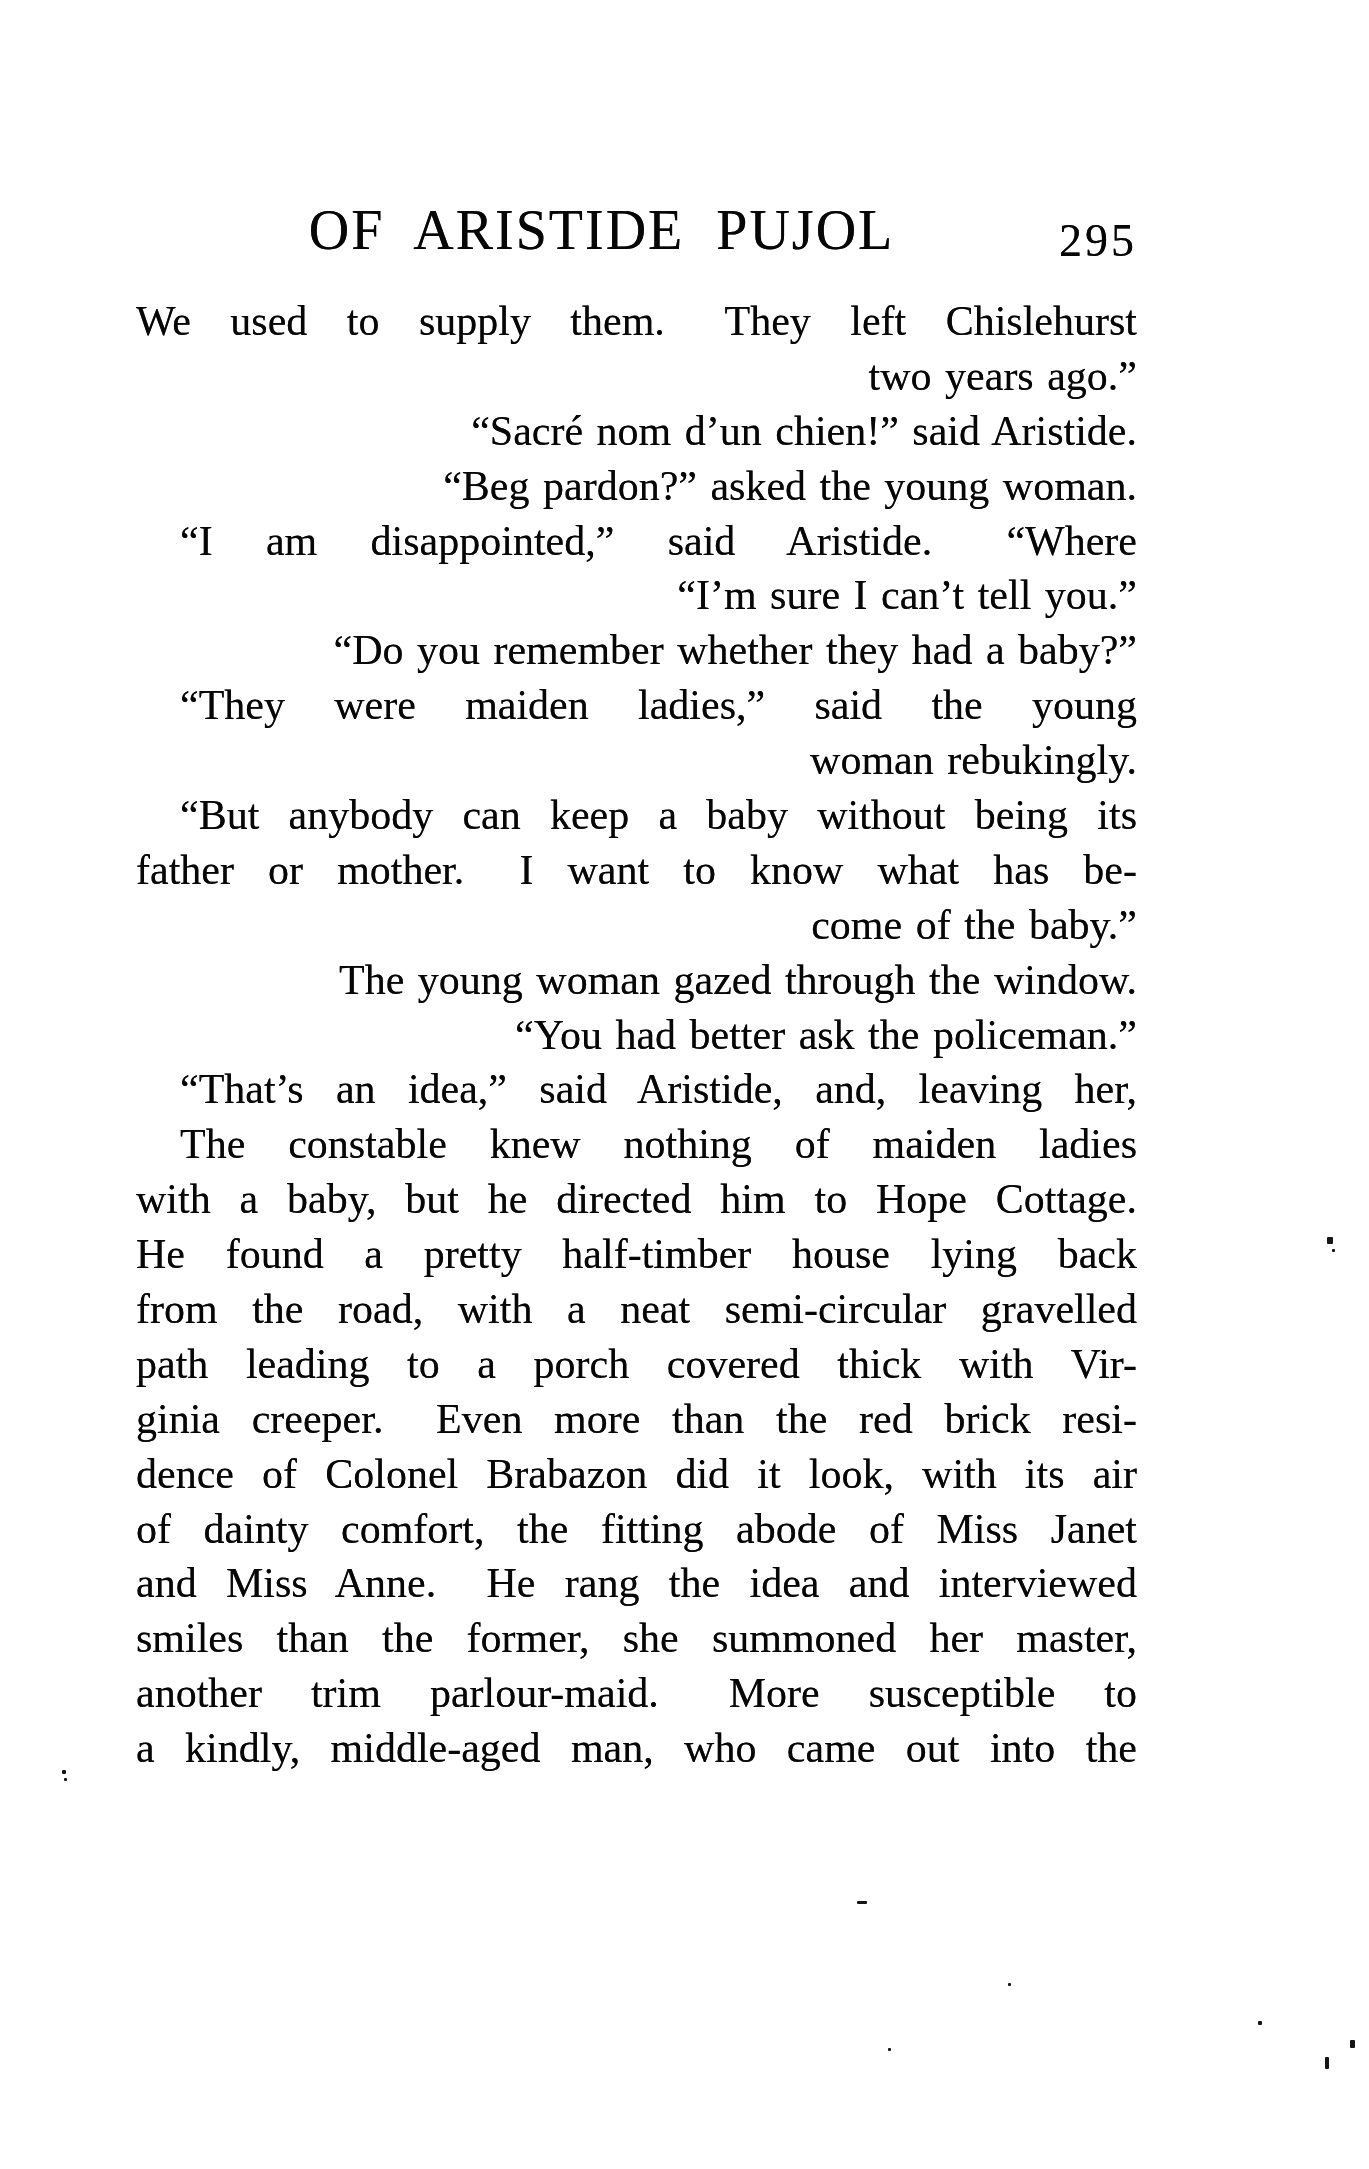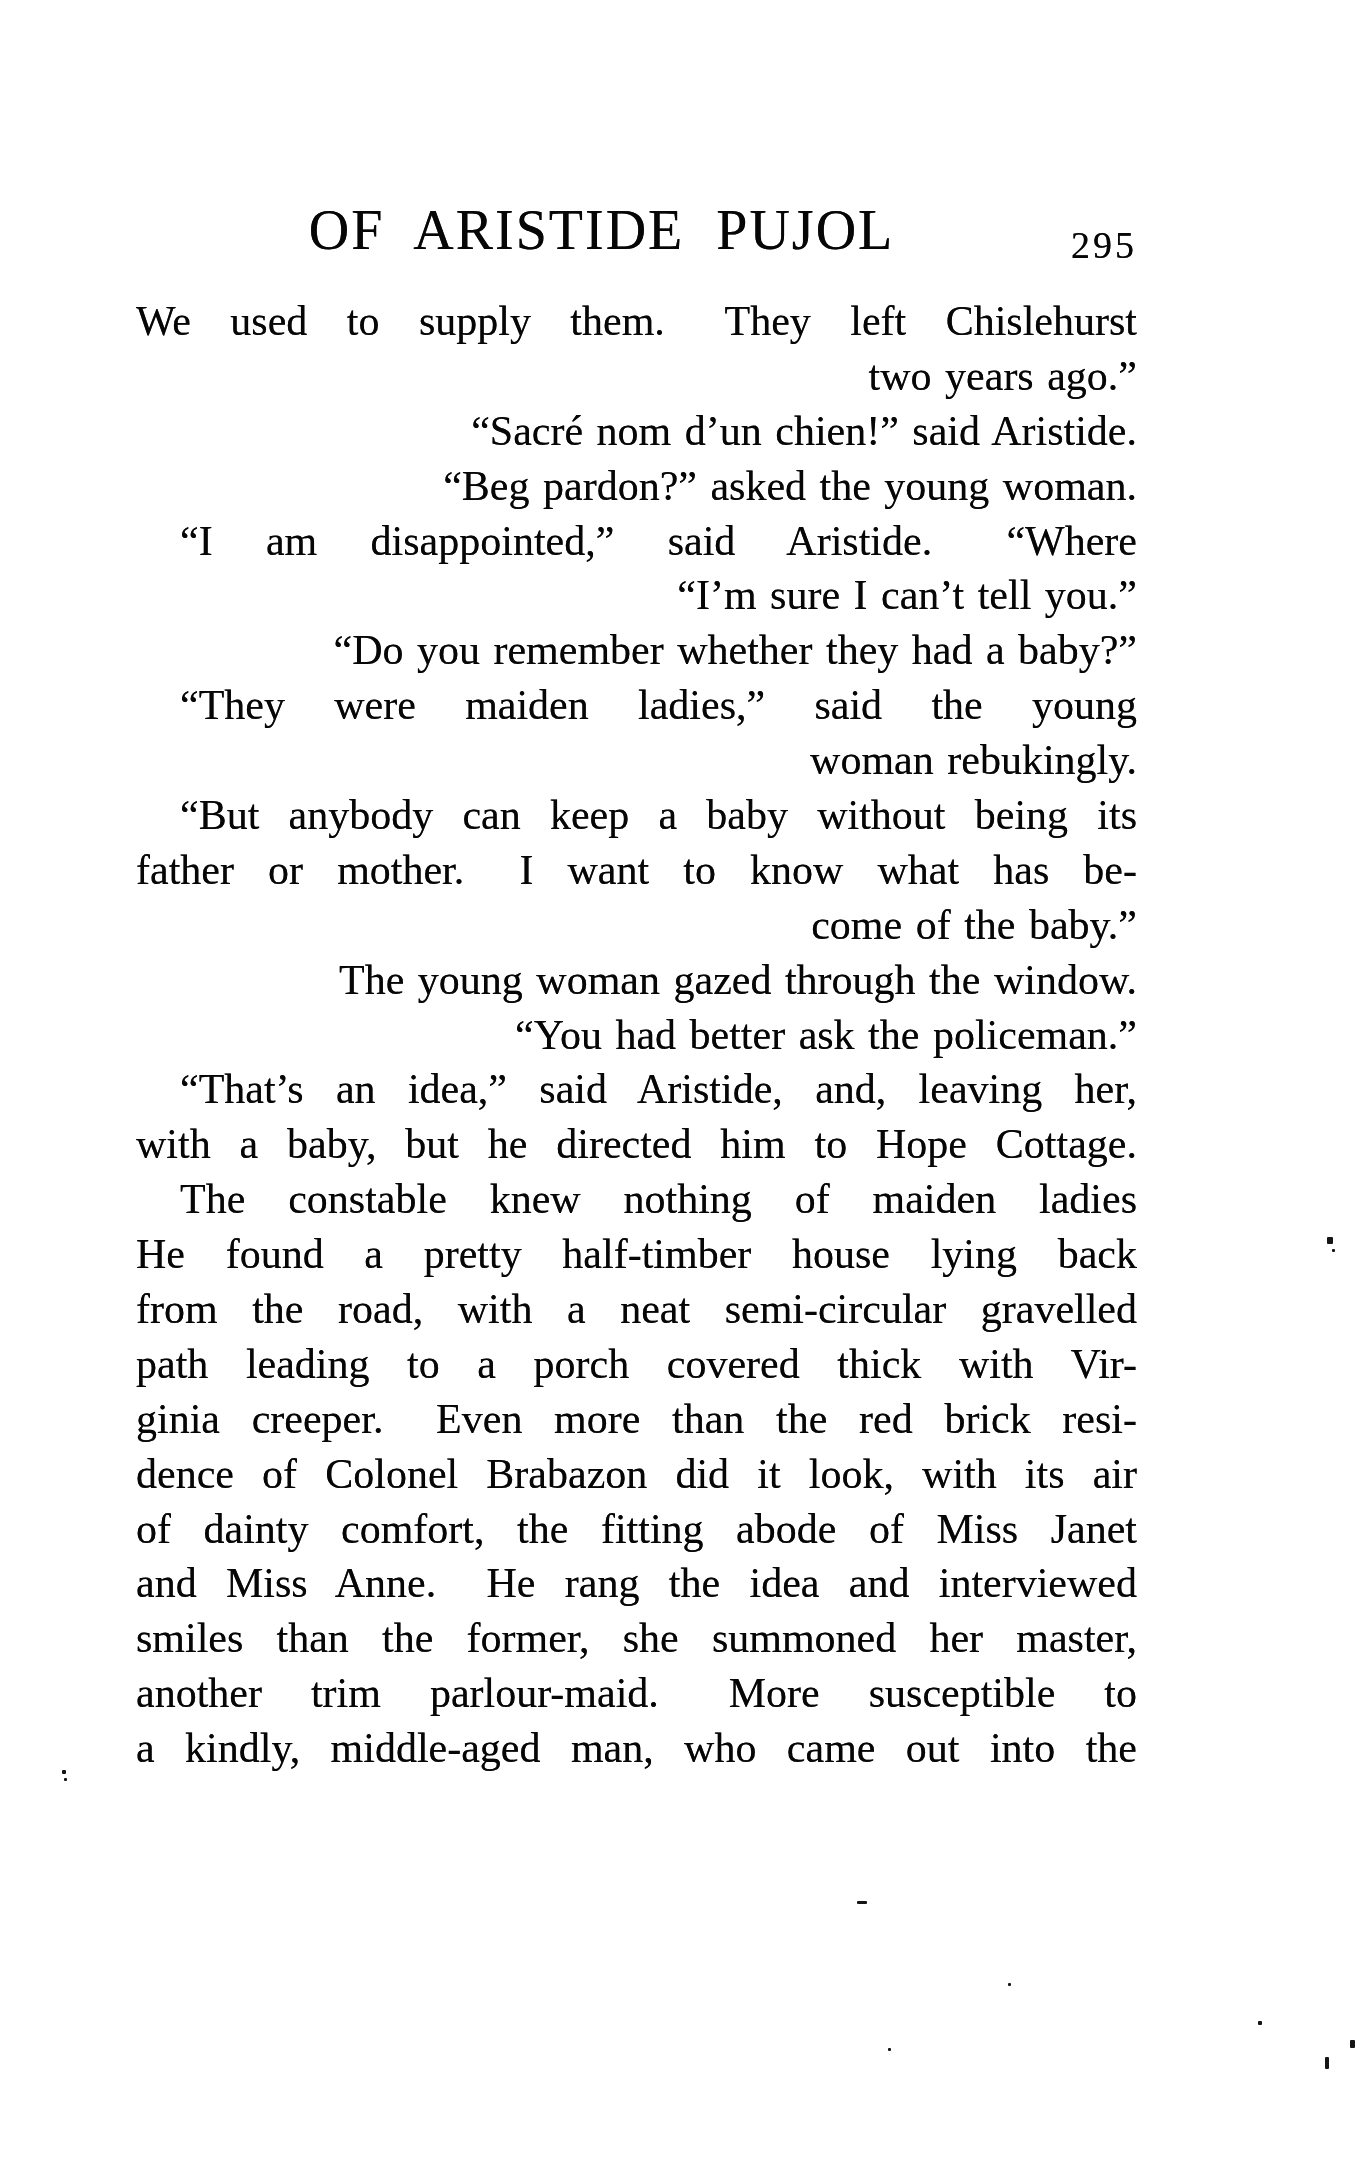--- a/index.html
+++ b/index.html
@@ -9,21 +9,21 @@
     color:#060606;overflow:hidden;
   }
   .page{position:absolute;left:0;top:0;width:1369px;height:2169px;background:#ffffff;}
   .header{position:absolute;left:136px;top:200px;width:1001px;height:60px;}
   .running-title{
     position:absolute;left:0;right:70px;text-align:center;
     font-size:56px;line-height:60px;letter-spacing:2px;word-spacing:16px;
     white-space:nowrap;text-shadow:0 0 0.6px rgba(0,0,0,.75);
   }
   .page-number{
-    position:absolute;right:0;bottom:-7px;font-size:38px;letter-spacing:3px;
+    position:absolute;right:0;bottom:-7px;font-size:46px;letter-spacing:3px;
     text-shadow:0 0 0.6px rgba(0,0,0,.75);
   }
   .text-block{position:absolute;left:136px;top:294px;width:1001px;}
   .line{
     font-size:42px;line-height:54.9px;height:54.9px;
     text-align:right;word-spacing:3px;
     text-shadow:0 0 0.6px rgba(0,0,0,.7);
   }
   .line.j{text-align:justify;text-align-last:justify;}
   .line.indent{padding-left:44px;}
@@ -48,22 +48,22 @@
       <div class="line indent"><span>“I’m sure I can’t tell you.”</span></div>
       <div class="line indent"><span>“Do you remember whether they had a baby?”</span></div>
       <div class="line j indent"><span>“They were maiden ladies,” said the young</span></div>
       <div class="line"><span>woman rebukingly.</span></div>
       <div class="line j indent"><span>“But anybody can keep a baby without being its</span></div>
       <div class="line j"><span>father or mother.  I want to know what has be-</span></div>
       <div class="line"><span>come of the baby.”</span></div>
       <div class="line indent"><span>The young woman gazed through the window.</span></div>
       <div class="line indent"><span>“You had better ask the policeman.”</span></div>
       <div class="line j indent"><span>“That’s an idea,” said Aristide, and, leaving her,</span></div>
+      <div class="line j indent"><span>The constable knew nothing of maiden ladies</span></div>
       <div class="line j"><span>with a baby, but he directed him to Hope Cottage.</span></div>
-      <div class="line j indent"><span>The constable knew nothing of maiden ladies</span></div>
       <div class="line j"><span>He found a pretty half-timber house lying back</span></div>
       <div class="line j"><span>from the road, with a neat semi-circular gravelled</span></div>
       <div class="line j"><span>path leading to a porch covered thick with Vir-</span></div>
       <div class="line j"><span>ginia creeper.  Even more than the red brick resi-</span></div>
       <div class="line j"><span>dence of Colonel Brabazon did it look, with its air</span></div>
       <div class="line j"><span>of dainty comfort, the fitting abode of Miss Janet</span></div>
       <div class="line j"><span>and Miss Anne.  He rang the idea and interviewed</span></div>
       <div class="line j"><span>smiles than the former, she summoned her master,</span></div>
       <div class="line j"><span>another trim parlour-maid.  More susceptible to</span></div>
       <div class="line j"><span>a kindly, middle-aged man, who came out into the</span></div>

